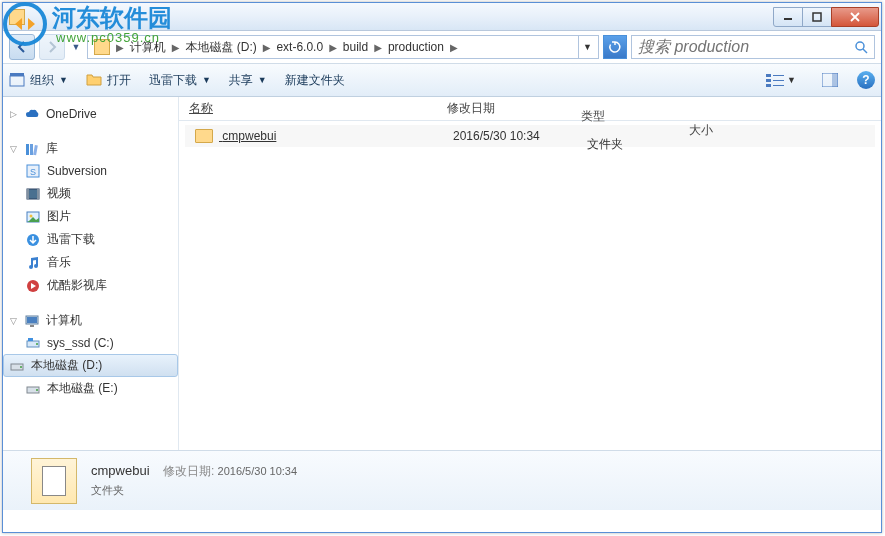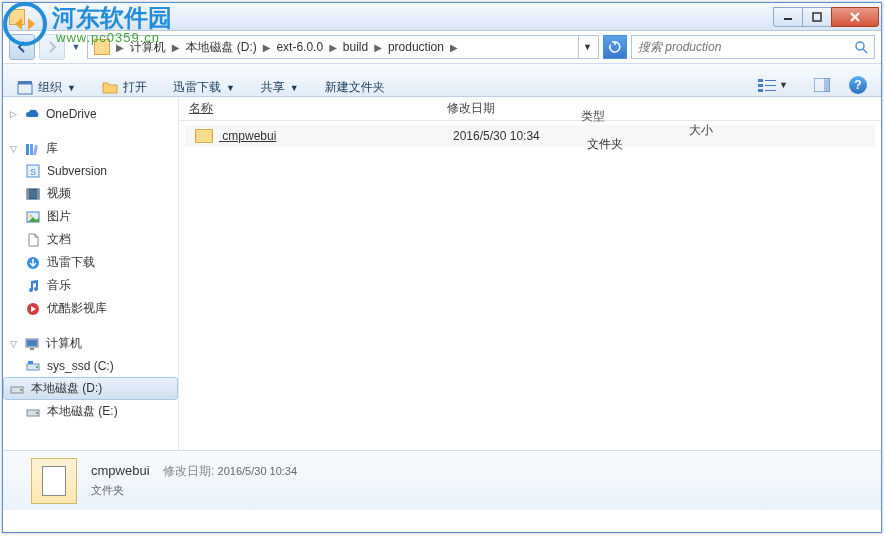--- a/index.html
+++ b/index.html
@@ -22,27 +22,27 @@
     .nav-arrow { width: 26px; height: 26px; border-radius: 3px; background: linear-gradient(180deg, #e0ecf8, #c8dcf0); border: 1px solid #9ab8d8; display: flex; align-items: center; justify-content: center; cursor: pointer; color: #3a5a8a; font-size: 14px; }
     .nav-arrow.disabled { opacity: 0.5; }
     .nav-dropdown { width: 14px; height: 26px; display: flex; align-items: center; justify-content: center; color: #3a5a8a; cursor: pointer; font-size: 9px; }
     .breadcrumb { flex: 1; height: 24px; border: 1px solid #b0c4de; background: #fff; display: flex; align-items: center; padding: 0 2px; }
     .bc-icon { width: 16px; height: 16px; background: #ffd98c; border: 1px solid #d4a84a; margin: 0 4px; }
     .bc-item { padding: 0 4px; cursor: pointer; white-space: nowrap; }
     .bc-sep { color: #666; padding: 0 2px; font-size: 10px; }
     .bc-drop { width: 18px; text-align: center; border-left: 1px solid #b0c4de; height: 100%; display: flex; align-items: center; justify-content: center; cursor: pointer; font-size: 9px; }
     .refresh-btn { width: 24px; height: 24px; border: 1px solid #4a90d9; background: linear-gradient(180deg, #5aa0e9, #3a7ac9); display: flex; align-items: center; justify-content: center; cursor: pointer; color: #fff; font-size: 13px; }
     .search-box { width: 244px; height: 24px; border: 1px solid #b0c4de; background: #fff; display: flex; align-items: center; padding: 0 6px; }
-    .search-box input { flex: 1; border: none; outline: none; font-style: italic; color: #888; font-size: 12px; }
+    .search-box input { flex: 1; border: none; outline: none; font-style: italic; color: #888; font-size: 16px; }
     .search-icon { color: #4a90d9; font-size: 13px; cursor: pointer; }
     
     .menubar { height: 22px; display: flex; align-items: center; padding: 0 6px; gap: 12px; }
     .menu-item { cursor: pointer; }
     
-    .toolbar { height: 34px; background: linear-gradient(180deg, #f8fbfe, #e2edf8); border-top: 1px solid #d0dce8; border-bottom: 1px solid #c0d0e0; display: flex; align-items: flex-end; padding: 0 14px; gap: 26px; }
+    .toolbar { height: 34px; background: linear-gradient(180deg, #f8fbfe, #e2edf8); border-top: 1px solid #d0dce8; border-bottom: 1px solid #c0d0e0; display: flex; align-items: center; padding: 0 6px; gap: 18px; }
     .tb-item { display: flex; align-items: center; gap: 5px; cursor: pointer; color: #1a3a5a; }
     .tb-icon { width: 16px; height: 16px; }
     .tb-text { }
     .tb-sep { font-size: 9px; color: #1a3a5a; }
     .tb-right { margin-left: auto; display: flex; align-items: center; gap: 12px; }
     .view-btn { display: flex; align-items: center; gap: 3px; padding: 3px 6px; border: 1px solid transparent; cursor: pointer; }
     .help-icon { width: 18px; height: 18px; border-radius: 50%; background: linear-gradient(180deg, #5ab0f0, #2a70c0); color: #fff; display: flex; align-items: center; justify-content: center; font-weight: bold; cursor: pointer; font-size: 12px; }
     
     .content { display: flex; height: 353px; }
     .sidebar { width: 176px; border-right: 1px solid #e0e8f0; overflow-y: auto; padding: 6px 0; }
@@ -254,29 +254,20 @@
               <rect x="2" y="3" width="12" height="10" fill="#e0f0ff" stroke="#4a80c0"></rect>
               <circle cx="6" cy="7" r="1.5" fill="#f0c040"></circle>
               <path d="M4 12 L8 8 L11 11 L14 9 L14 13 L2 13 Z" fill="#4aa050"></path>
             </svg>
           </span>
         <span class="tree-label">图片</span>
       </div>
       <div class="tree-node tree-indent-1">
         <span class="tree-icon">
             <svg width="16" height="16">
-              <path d="M4 2 L10 2 L13 5 L13 14 L4 14 Z" fill="#fff" stroke="#888"></path>
-              <path d="M10 2 L10 5 L13 5" fill="none" stroke="#888"></path>
-            </svg>
-          </span>
-        <span class="tree-label">文档</span>
-      </div>
-      <div class="tree-node tree-indent-1">
-        <span class="tree-icon">
-            <svg width="16" height="16">
               <circle cx="8" cy="8" r="6" fill="#3a90e0"></circle>
               <path d="M8 4 L8 10 M5 8 L8 11 L11 8" fill="none" stroke="#fff" stroke-width="1.5"></path>
             </svg>
           </span>
         <span class="tree-label">迅雷下载</span>
       </div>
       <div class="tree-node tree-indent-1">
         <span class="tree-icon">
             <svg width="16" height="16">
               <path d="M6 3 L13 2 L13 11 Q13 13 11 13 Q9 13 9 11 Q9 9 11 9 L11 5 L8 5.5 L8 12 Q8 14 6 14 Q4 14 4 12 Q4 10 6 10 Z" fill="#3a80d0"></path>

